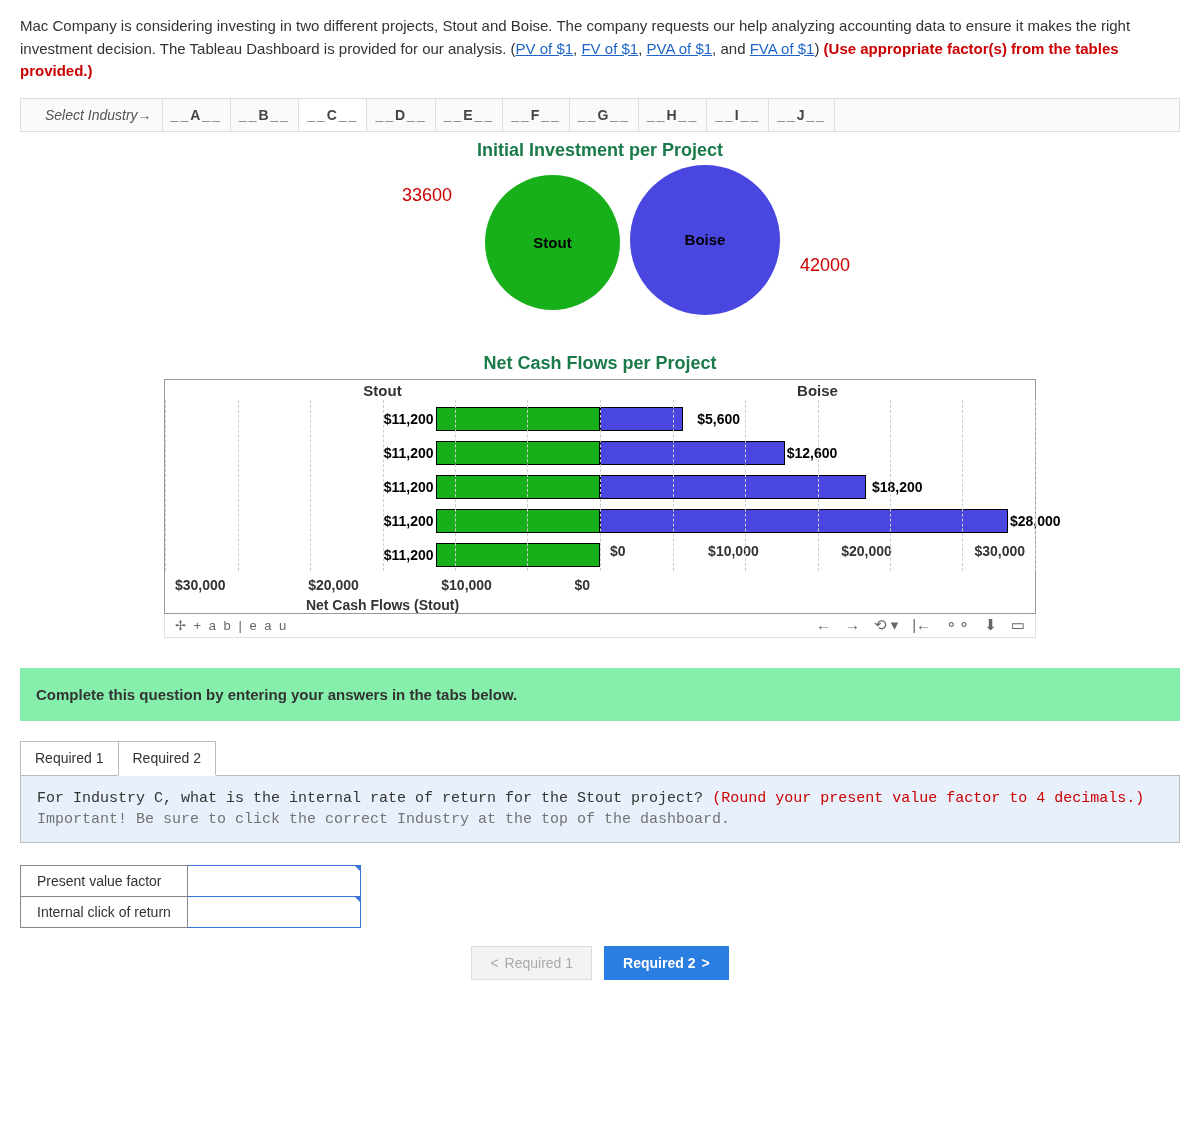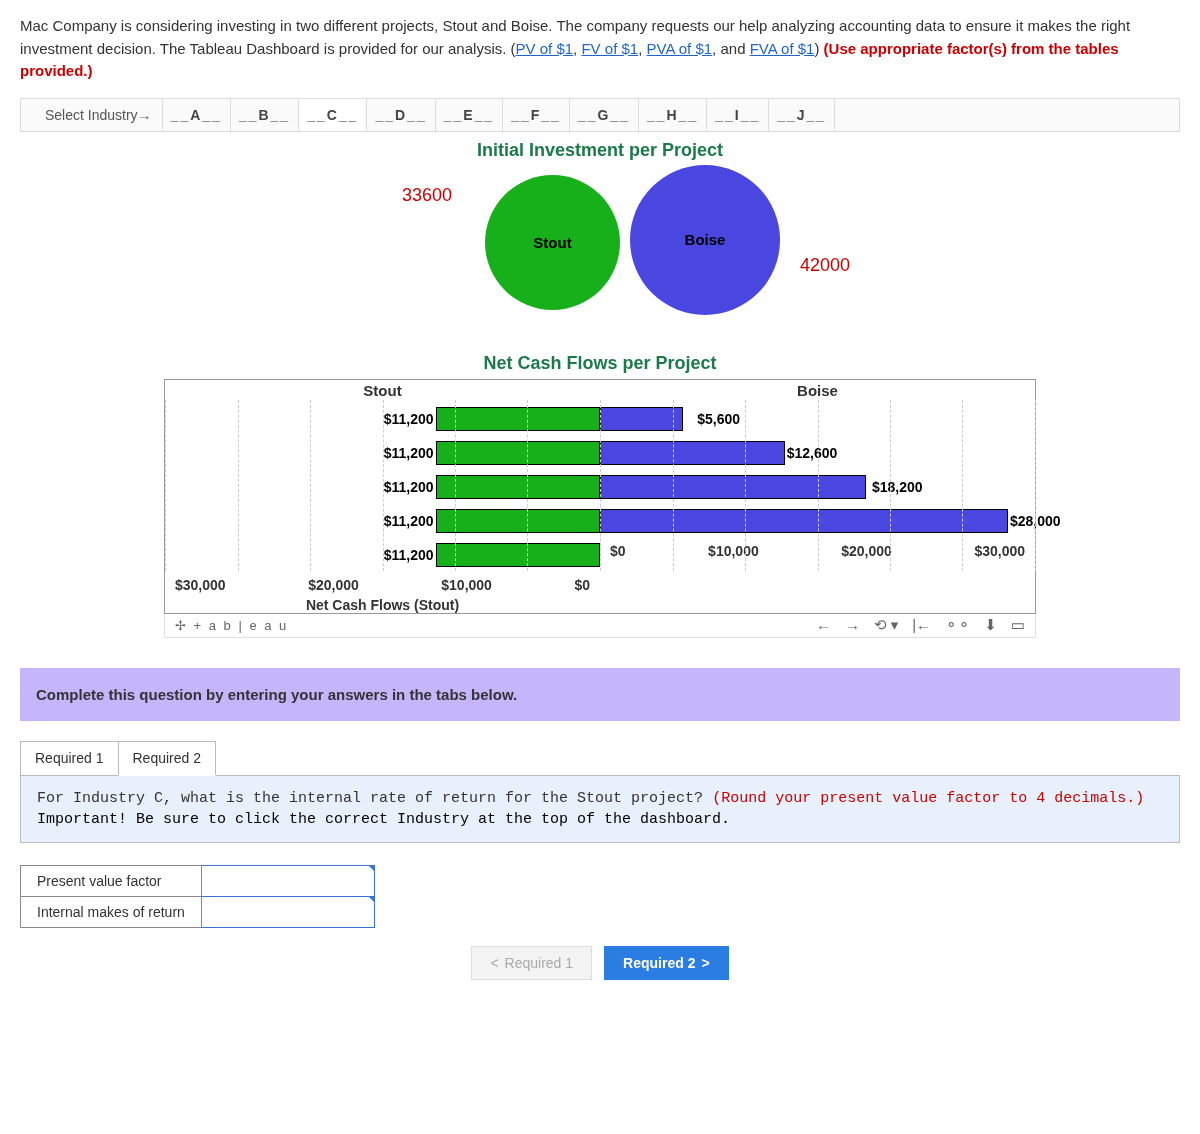--- a/index.html
+++ b/index.html
@@ -1,20 +1,20 @@
 <!DOCTYPE html>
 <html><head>
 <meta charset="utf-8">
 <style>
 body { font-family: Arial, sans-serif; font-size: 15px; color: #333; margin: 0; padding: 15px 20px; }
 .intro { line-height: 1.5; margin-bottom: 15px; }
 .intro a { color: #2066c9; text-decoration: underline; }
 .intro .red { color: #c00; font-weight: bold; }
 .tab-bar { display: flex; align-items: center; border: 1px solid #ddd; background: #fafafa; height: 32px; font-size: 14px; gap: 0; user-select: none; }
-.tab-bar .label { padding: 0 10px 0 24px; color: #555; border-right: 1px solid #ddd; height: 100%; display:flex; align-items:center; }
+.tab-bar .label { padding: 0 10px 0 24px; color: #555; border-right: 1px solid #ddd; height: 100%; display:flex; align-items:center;font-style:italic; }
 .tab-bar .tab { padding: 0 8px; text-align:center; border-right: 1px solid #ddd; height:100%; display:flex; align-items:center; letter-spacing:2px; font-weight:bold; color:#444; }
 .tab-bar .tab.sel { background:#fff; }
 .dash-title { color: #1b7a4a; font-weight: bold; font-size: 18px; text-align:center; margin-top: 8px; }
 .circles-wrap { position:relative; height:180px; width:700px; margin: 4px auto 0; }
 .circle { position:absolute; border-radius:50%; display:flex; align-items:center; justify-content:center; font-weight:bold; }
 .circle.stout { width:135px; height:135px; background:#17b01a; left:235px; top:10px; color:#000; }
 .circle.boise { width:150px; height:150px; background:#4a46e0; left:380px; top:0; color:#000; }
 .anno { position:absolute; color:#c00; font-size:18px; }
 .anno.a { left:152px; top:20px; }
 .anno.b { left:550px; top:90px; }
@@ -27,27 +27,27 @@
 .grid-dashed { position:absolute; top:0; bottom:0; width:0; border-left:1px dashed #ccc; }
 .stout-bar { background:#17b01a; height:22px; border:1px solid #000; position:absolute; right:0; }
 .boise-bar { background:#4a46e0; height:22px; border:1px solid #000; position:absolute; left:0; }
 .bar-lbl { position:absolute; font-weight:bold; color:#000; font-size:14px; white-space:nowrap; }
 .mid-lbl { text-align:center; line-height:34px; font-weight:bold; font-size:14px; border-bottom:1px solid #fff; }
 .axis { display:flex; justify-content:space-between; font-weight:bold; font-size:14px; padding:2px 10px 0; }
 .axis-title { text-align:center; font-weight:bold; font-size:14px; padding-top:4px; }
 .tableau-bar { display:flex; align-items:center; justify-content:space-between; border:1px solid #e0e0e0; border-top:0; width:872px; margin:0 auto 0; height:24px; padding:2px 10px; box-sizing:border-box; color:#666; font-size:13px; letter-spacing:2px; }
 .tb-right { display:flex; gap:14px; font-size:15px; letter-spacing:0; }
 .tb-right span { cursor:default; }
-.instr-box { background:#c4b5fd; padding:18px 16px; margin:30px 0 20px; font-weight:bold; font-size:15px; }
+.instr-box { background:#86efac; padding:18px 16px; margin:30px 0 20px; font-weight:bold; font-size:15px; }
 .req-tabs { display:flex; margin-top:18px; }
 .req-tab { border:1px solid #bbb; padding:8px 14px; font-size:14px; cursor:pointer; margin-right:-1px; }
 .req-tab.active { background:#fff; border-bottom:2px solid #fff; position:relative; z-index:2; }
 .req-body { border:1px solid #bbb; margin-top:-1px; background:#e7f0fb; padding:12px 16px; font-family: "Courier New", monospace; font-size:15px; line-height:1.4; }
 .req-body .red2 { color:#c00; }
-.req-body .teal { color:#000000; }
+.req-body .teal { color:#737373; }
 .ans-table { border:1px solid #888; border-collapse:collapse; margin:22px 0 18px; }
 .ans-table td { border:1px solid #888; padding:4px 16px; font-size:14px; }
 .ans-table .in { background:#fff; min-width:140px; height:22px; border:1px solid #3a74d8; position:relative; }
 .ans-table .in:after { content:''; position:absolute; right:-1px; top:-1px; width:0; height:0; border-top:7px solid #3a74d8; border-left:7px solid transparent; }
 .nav-btns { display:flex; justify-content:center; gap:12px; }
 .nav-btn { padding:8px 18px; font-size:14px; display:flex; align-items:center; gap:6px; cursor:pointer; }
 .nav-btn.light { background:#f3f3f3; border:1px solid #ddd; color:#aaa; }
 .nav-btn.primary { background:#2a7de1; color:#fff; border:1px solid #2a7de1; font-weight:bold; }
 </style>
 </head>
@@ -184,21 +184,21 @@
   <span class="teal">Important! Be sure to click the correct Industry at the top of the dashboard.</span>
 </div>
 
 <table class="ans-table">
   <tbody>
       <tr>
         <td>Present value factor</td>
         <td class="in"></td>
       </tr>
   <tr>
-        <td>Internal makes of return</td>
+        <td>Internal click of return</td>
         <td class="in"></td>
       </tr>
 </tbody>
   </table>
 
 <div class="nav-btns">
   <div class="nav-btn light">
       <span>&lt;</span>
       <span>Required 1</span>
     </div>

